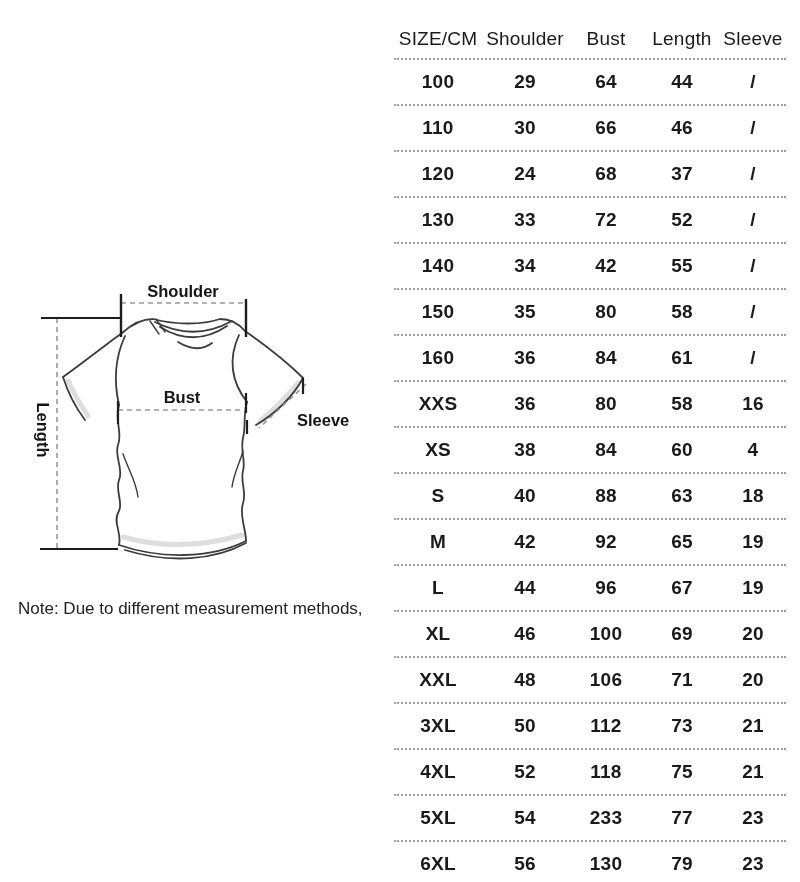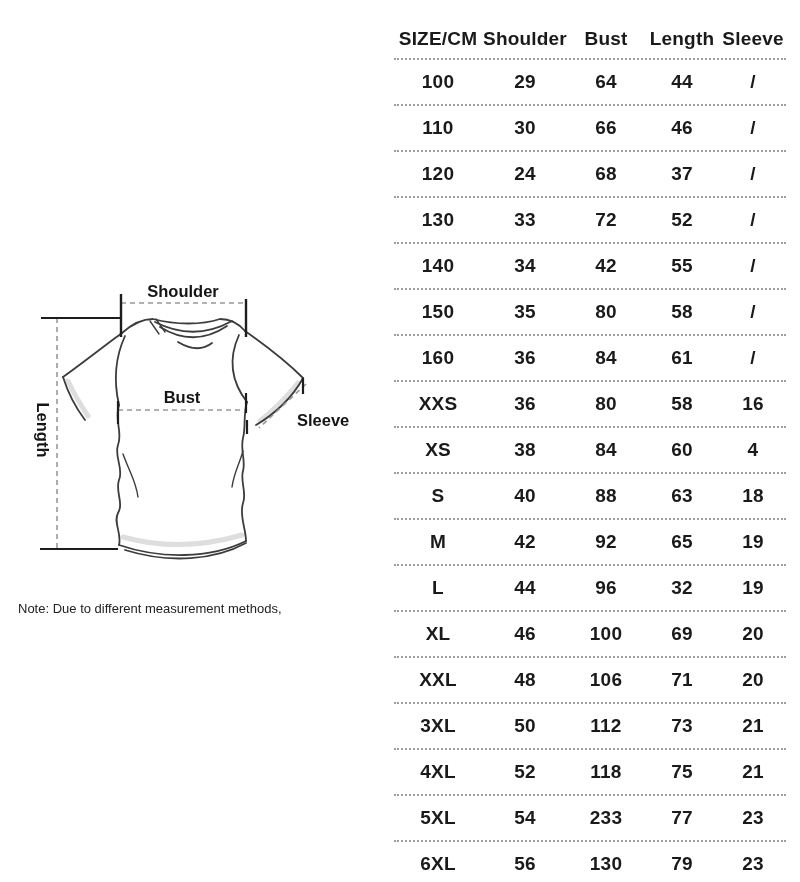--- a/index.html
+++ b/index.html
@@ -18,21 +18,21 @@
   .tee text {
     font-family: "Liberation Sans", sans-serif;
     font-size: 16.5px;
     font-weight: 600;
     fill: #151515;
   }
 
   
   .note {
     position: absolute; left: 18px; top: 597px;
-    font-size: 13px; line-height: 24px;
+    font-size: 17px; line-height: 24px;
     font-weight: 400; color: #222222;
   }
 
   
   .size-table { position: absolute; left: 394px; top: 20px; width: 392px; }
   .t-row {
     display: grid;
     grid-template-columns: 88px 86px 76px 76px 66px;
     align-items: center;
     height: 44px;
@@ -40,21 +40,21 @@
   }
   .t-row span {
     display: block;
     text-align: center;
     font-size: 19px;
     font-weight: 700;
     color: #1a1a1a;
     letter-spacing: 0.2px;
   }
   .t-head { height: 38px; }
-  .t-head span { font-size: 19px; font-weight: 700; }
+  .t-head span { font-size: 19px; font-weight: 400; }
 </style>
 </head>
 <body>
 
 <div class="canvas">
 
   <svg class="tee" width="380" height="310" viewBox="0 0 380 310">
 
     <g fill="none" stroke="#dedede" stroke-width="5" stroke-linecap="round">
       <path d="M58,106 Q66,123 78,141"></path>
@@ -193,21 +193,21 @@
           <span>M</span>
           <span>42</span>
           <span>92</span>
           <span>65</span>
           <span>19</span>
         </div>
         <div class="t-row">
           <span>L</span>
           <span>44</span>
           <span>96</span>
-          <span>32</span>
+          <span>67</span>
           <span>19</span>
         </div>
         <div class="t-row">
           <span>XL</span>
           <span>46</span>
           <span>100</span>
           <span>69</span>
           <span>20</span>
         </div>
         <div class="t-row">

